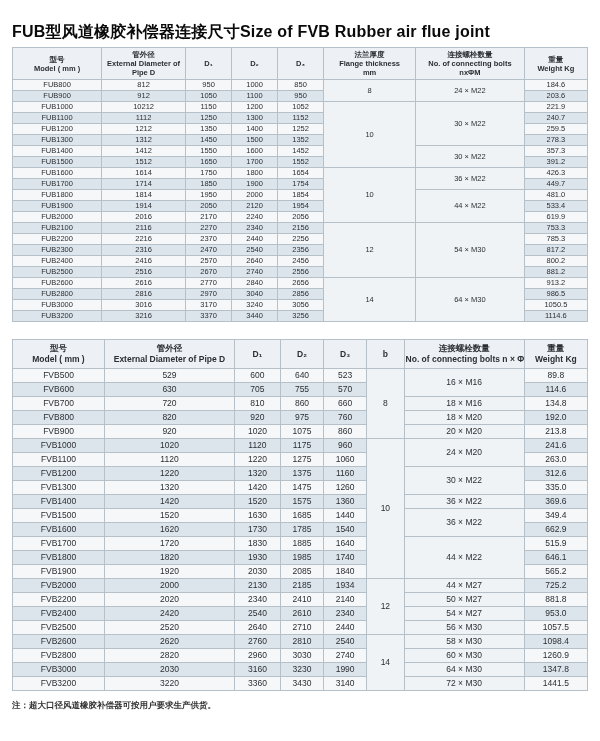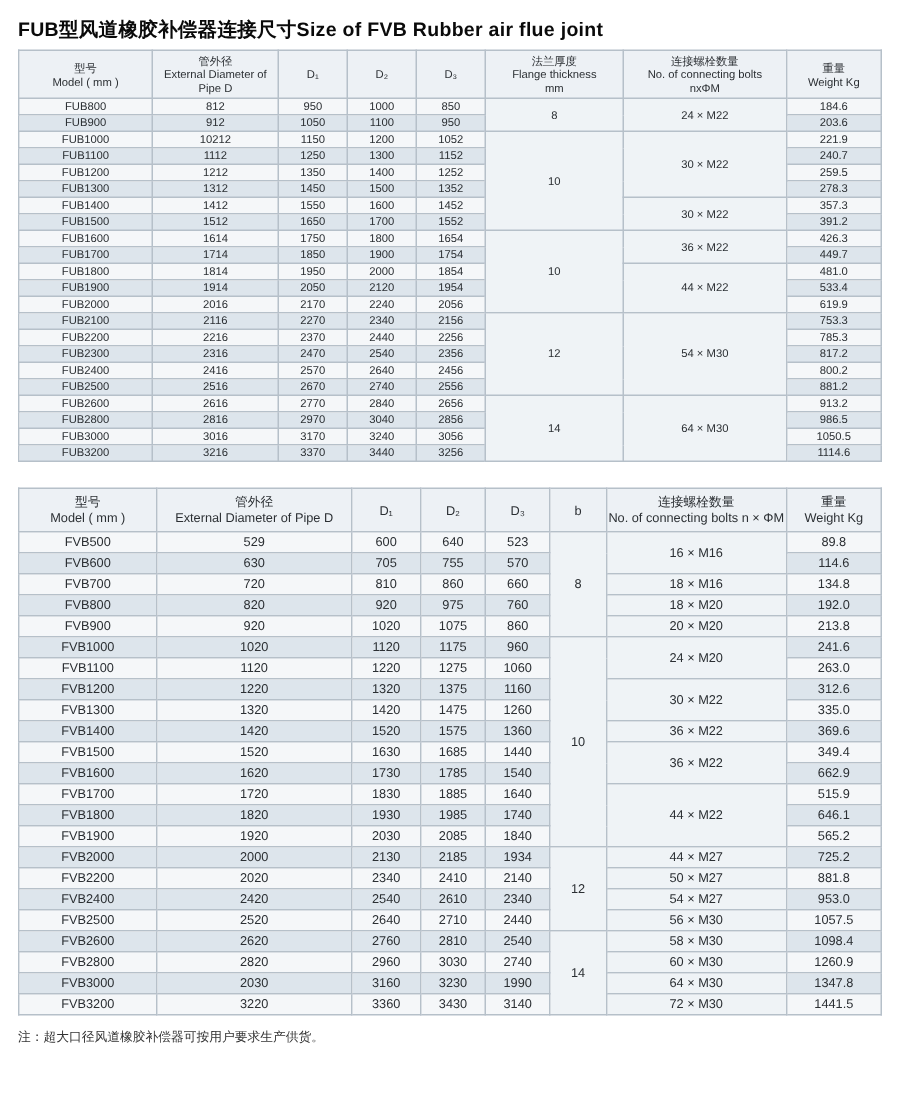--- a/index.html
+++ b/index.html
@@ -3,47 +3,47 @@
 <meta charset="utf-8">
 <style>
   html,body{margin:0;padding:0;}
   body{
     width:600px;height:741px;background:#ffffff;
     font-family:"Liberation Sans","DejaVu Sans",sans-serif;
     color:#2b2f33;overflow:hidden;
   }
   .page{padding:7px 12px 0 12px;}
   .tbl-title{
-    font-size:13px;font-weight:bold;color:#0a0a0a;
-    margin:4px 0 4px 0;letter-spacing:0.2px;
+    font-size:16px;font-weight:bold;color:#0a0a0a;
+    margin:15px 0 4px 0;letter-spacing:0.2px;
   }
   .section2{margin-top:17px;}
   table.spec-table{
     border-collapse:collapse;width:576px;table-layout:fixed;
     border:1px solid #8e98a1;
   }
   .spec-table th,.spec-table td{
     border:1px solid #b6c0c9;text-align:center;vertical-align:middle;
     overflow:hidden;white-space:nowrap;
   }
   .spec-table thead th{
-    background:#edf1f5;font-weight:normal;color:#2b2f33;padding:2px 1px;
+    background:#edf1f5;font-weight:bold;color:#2b2f33;padding:2px 1px;
   }
   #table-0{font-size:7.5px;}
   #table-0 thead th div{line-height:9px;}
   #table-0 td{height:10px;line-height:10px;padding:0 1px;}
   #table-1{font-size:8.5px;}
   #table-1 thead th div{line-height:11px;}
   #table-1 thead th{padding:3px 1px;}
   #table-1 td{height:13px;line-height:13px;padding:0 1px;}
   tbody tr:nth-child(odd) td.stripe{background:#f5f7f9;}
   tbody tr:nth-child(even) td.stripe{background:#dde5ec;}
   td.merged{background:#eff3f6;}
   .notes{margin-top:9px;}
-  .notes p{margin:0 0 6px 0;font-size:8.5px;color:#333;}
+  .notes p{margin:0 0 6px 0;font-size:8.5px;color:#333;font-weight:bold;}
   .note-cn{font-size:8px;}
 </style>
 </head>
 <body>
 
 <div class="page">
 
   <section>
     <h2 class="tbl-title">FUB型风道橡胶补偿器连接尺寸Size of FVB Rubber air flue joint</h2>
     <table id="table-0" class="spec-table">

